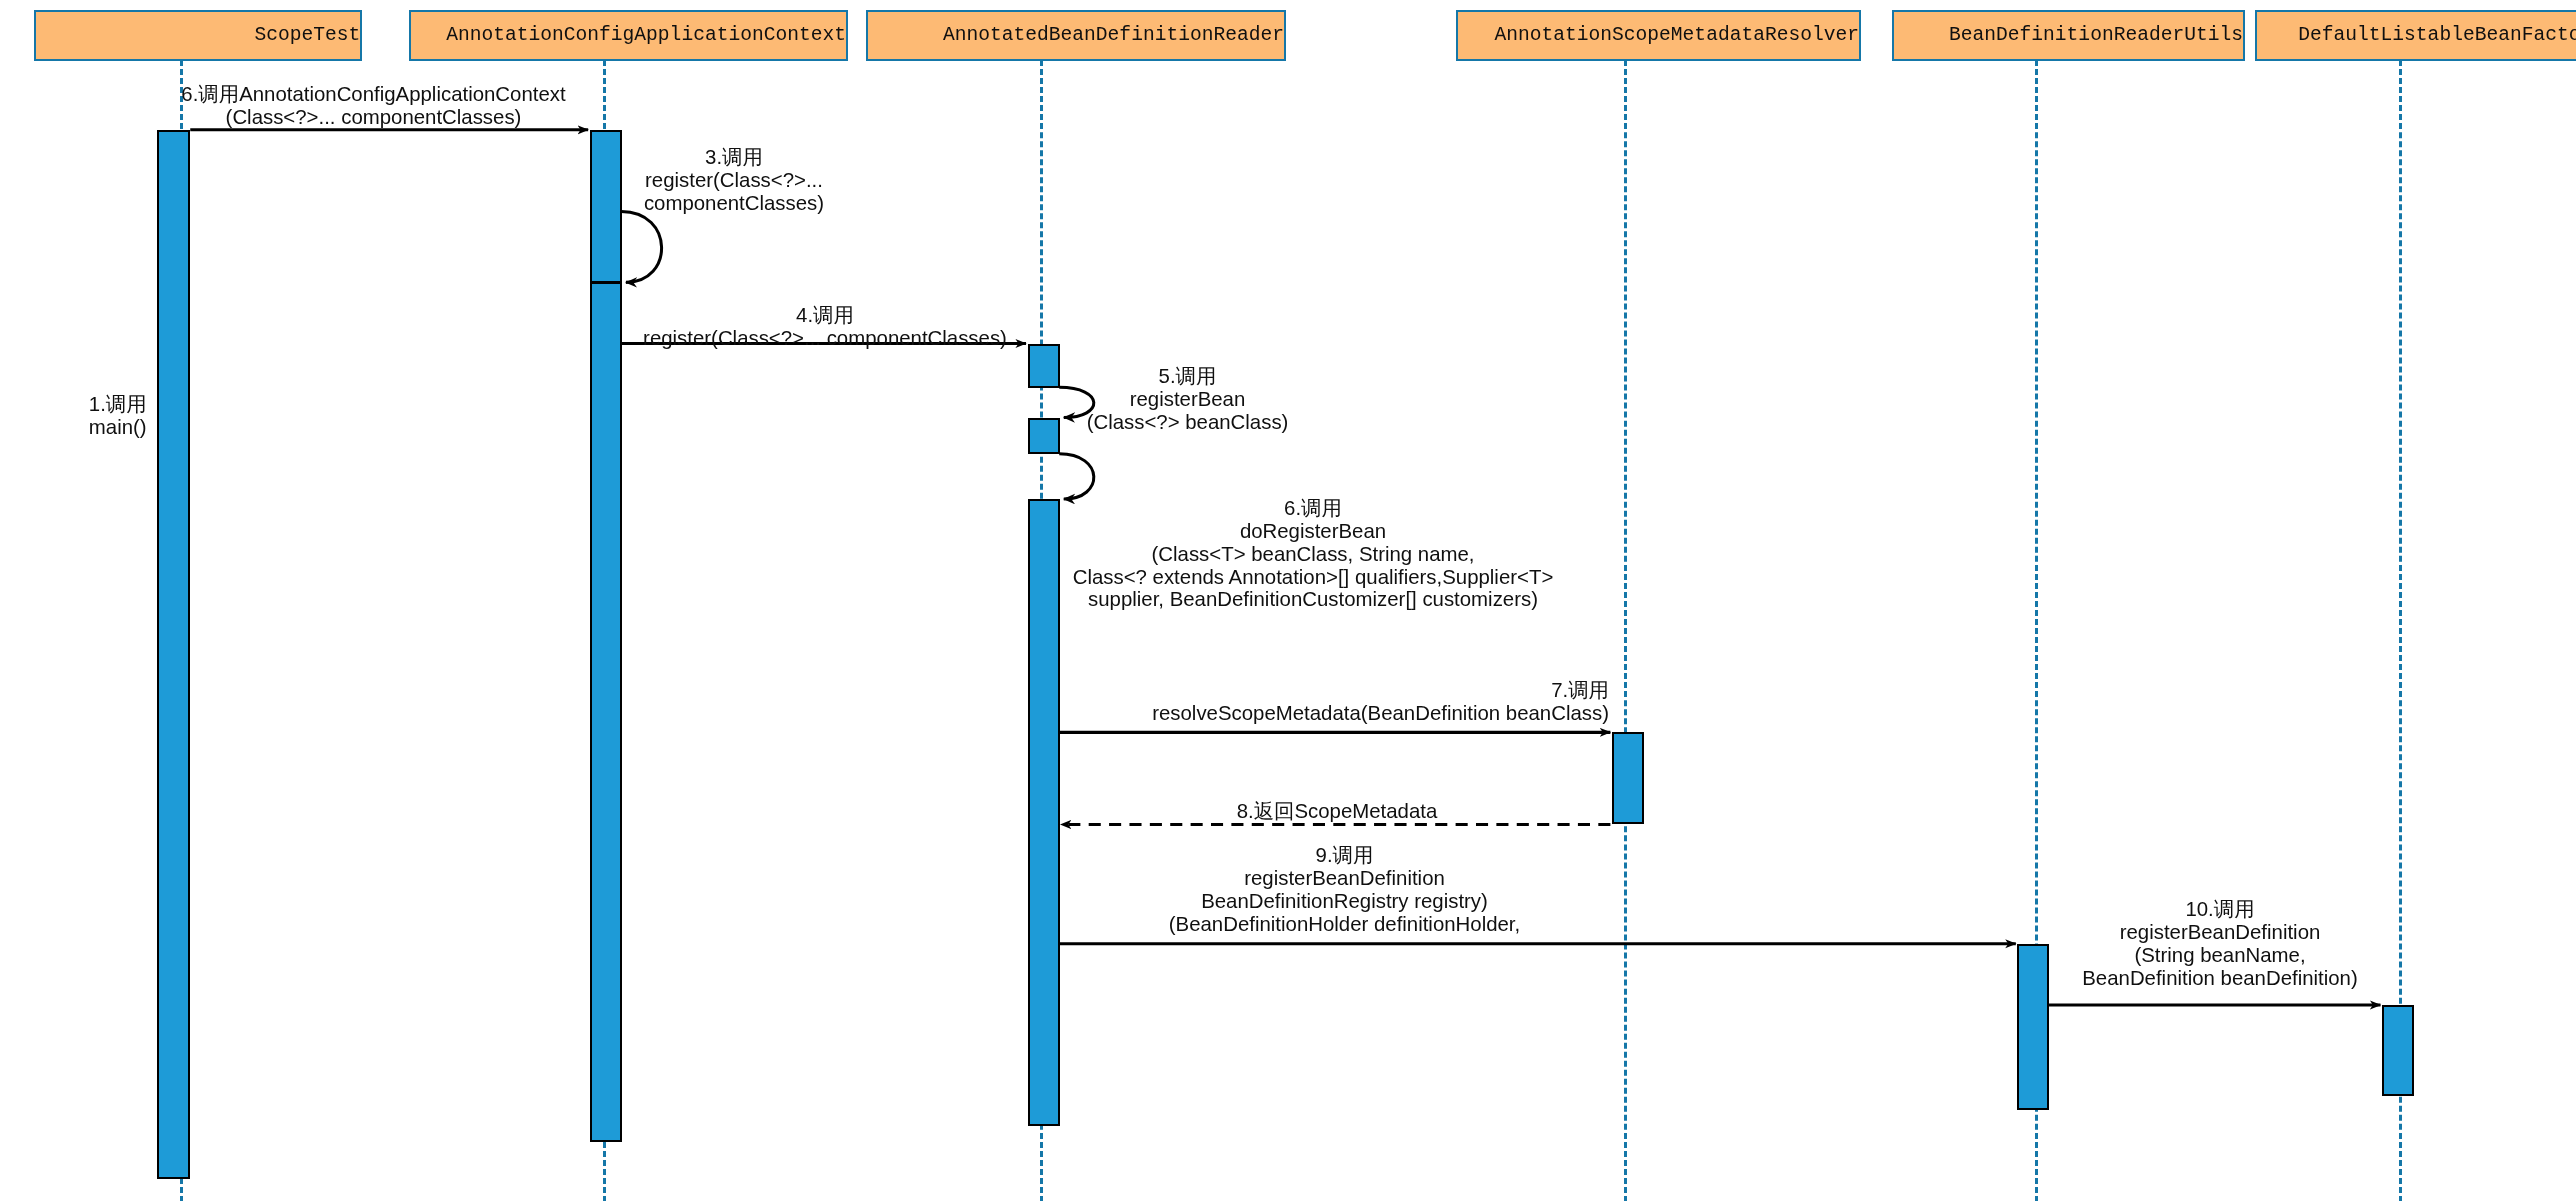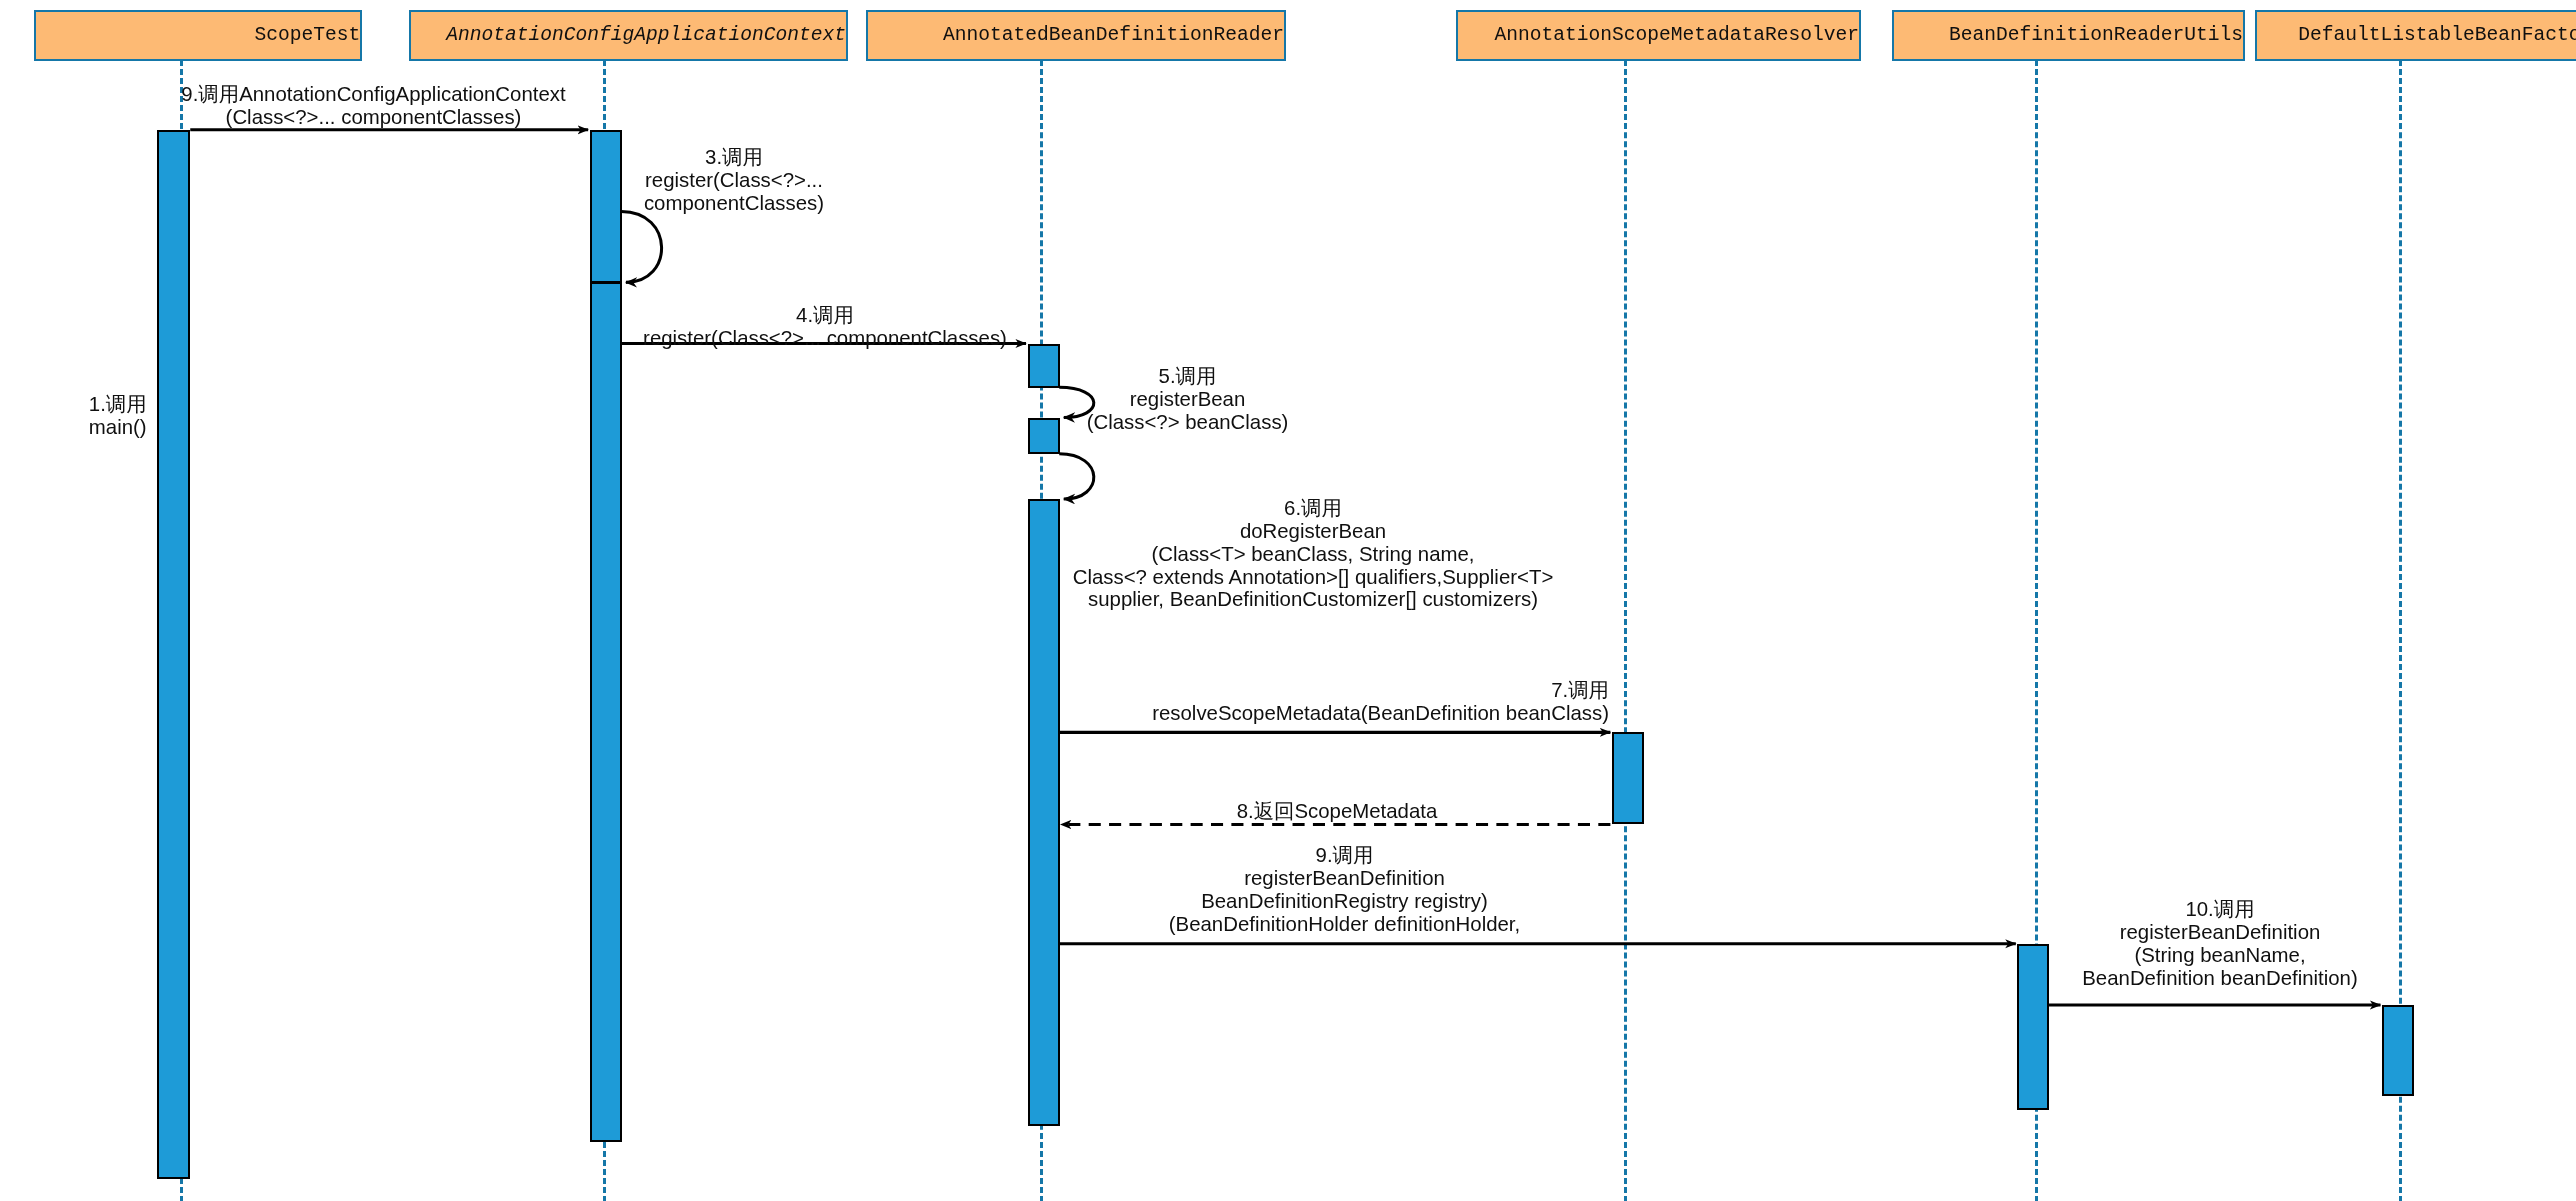--- a/index.html
+++ b/index.html
@@ -20,21 +20,21 @@
        pointer-events:none;}
 </style>
 </head>
 <body>
 
 <div id="diagram">
 
   <div class="participant-box" style="left: 2.3px; top: 9.8px; width: 328px; height: 51px;">
     <span class="participant-label">ScopeTest</span>
   </div>
-  <div class="participant-box" style="left: 377px; top: 9.8px; width: 439px; height: 51px; font-style: italic;">
+  <div class="participant-box" style="left: 377px; top: 9.8px; width: 439px; height: 51px;">
     <span class="participant-label">AnnotationConfigApplicationContext</span>
   </div>
   <div class="participant-box" style="left: 834px; top: 9.8px; width: 420px; height: 51px;">
     <span class="participant-label">AnnotatedBeanDefinitionReader</span>
   </div>
   <div class="participant-box" style="left: 1424px; top: 9.8px; width: 405px; height: 51px;">
     <span class="participant-label">AnnotationScopeMetadataResolver</span>
   </div>
   <div class="participant-box" style="left: 2223px; top: 9.8px; width: 351px; height: 51px;">
     <span class="participant-label">DefaultListableBeanFactory</span>
@@ -76,21 +76,21 @@
       <line x1="823" y1="455" x2="1359" y2="455" stroke="#000000" stroke-width="4" marker-end="url(#arrowFull)"></line>
       <path d="M 1403 513 C 1463 513, 1463 553, 1409 553" fill="none" stroke="#000000" stroke-width="4" marker-end="url(#arrowOpen)"></path>
       <path d="M 1403 601 C 1463 601, 1463 661, 1409 661" fill="none" stroke="#000000" stroke-width="4" marker-end="url(#arrowOpen)"></path>
       <line x1="1403" y1="970" x2="2133" y2="970" stroke="#000000" stroke-width="4" marker-end="url(#arrowFull)"></line>
       <line x1="2133" y1="1092" x2="1405" y2="1092" stroke="#000000" stroke-width="4" stroke-dasharray="16 11" marker-end="url(#arrowFull)"></line>
       <line x1="1403" y1="1250" x2="2670" y2="1250" stroke="#000000" stroke-width="4" marker-end="url(#arrowFull)"></line>
       <line x1="2714" y1="1331" x2="3153" y2="1331" stroke="#000000" stroke-width="4" marker-end="url(#arrowFull)"></line>
     </svg>
   <div id="labels">
       <div class="msg-label left" style="left: 10.6px; top: 393px; width: 136px; text-align: right;"><div>1.调用</div><div>main()</div></div>
-      <div class="msg-label" style="left: 162px; top: 83px; width: 423px; text-align: center;"><div>9.调用AnnotationConfigApplicationContext</div><div>(Class&lt;?&gt;... componentClasses)</div></div>
+      <div class="msg-label" style="left: 162px; top: 83px; width: 423px; text-align: center;"><div>6.调用AnnotationConfigApplicationContext</div><div>(Class&lt;?&gt;... componentClasses)</div></div>
       <div class="msg-label" style="left: 621px; top: 146px; width: 226px; text-align: center;"><div>3.调用</div><div>register(Class&lt;?&gt;...</div><div>componentClasses)</div></div>
       <div class="msg-label" style="left: 621px; top: 304px; width: 408px; text-align: center;"><div>4.调用</div><div>register(Class&lt;?&gt;... componentClasses)</div></div>
       <div class="msg-label" style="left: 1059px; top: 365px; width: 257px; text-align: center;"><div>5.调用</div><div>registerBean</div><div>(Class&lt;?&gt; beanClass)</div></div>
       <div class="msg-label" style="left: 1049px; top: 497px; width: 528px; text-align: center;"><div>6.调用</div><div>doRegisterBean</div><div>(Class&lt;T&gt; beanClass, String name,</div><div>Class&lt;? extends Annotation&gt;[] qualifiers,Supplier&lt;T&gt;</div><div>supplier, BeanDefinitionCustomizer[] customizers)</div></div>
       <div class="msg-label" style="left: 1065px; top: 679px; width: 544px; text-align: right;"><div>7.调用</div><div>resolveScopeMetadata(BeanDefinition beanClass)</div></div>
       <div class="msg-label" style="left: 1065px; top: 800px; width: 544px; text-align: center;"><div>8.返回ScopeMetadata</div></div>
       <div class="msg-label" style="left: 1065px; top: 844px; width: 559px; text-align: center;"><div>9.调用</div><div>registerBeanDefinition</div><div>BeanDefinitionRegistry registry)</div><div>(BeanDefinitionHolder definitionHolder,</div></div>
       <div class="msg-label" style="left: 2054px; top: 898px; width: 332px; text-align: center;"><div>10.调用</div><div>registerBeanDefinition</div><div>(String beanName,</div><div>BeanDefinition beanDefinition)</div></div>
     </div>
 </div>

